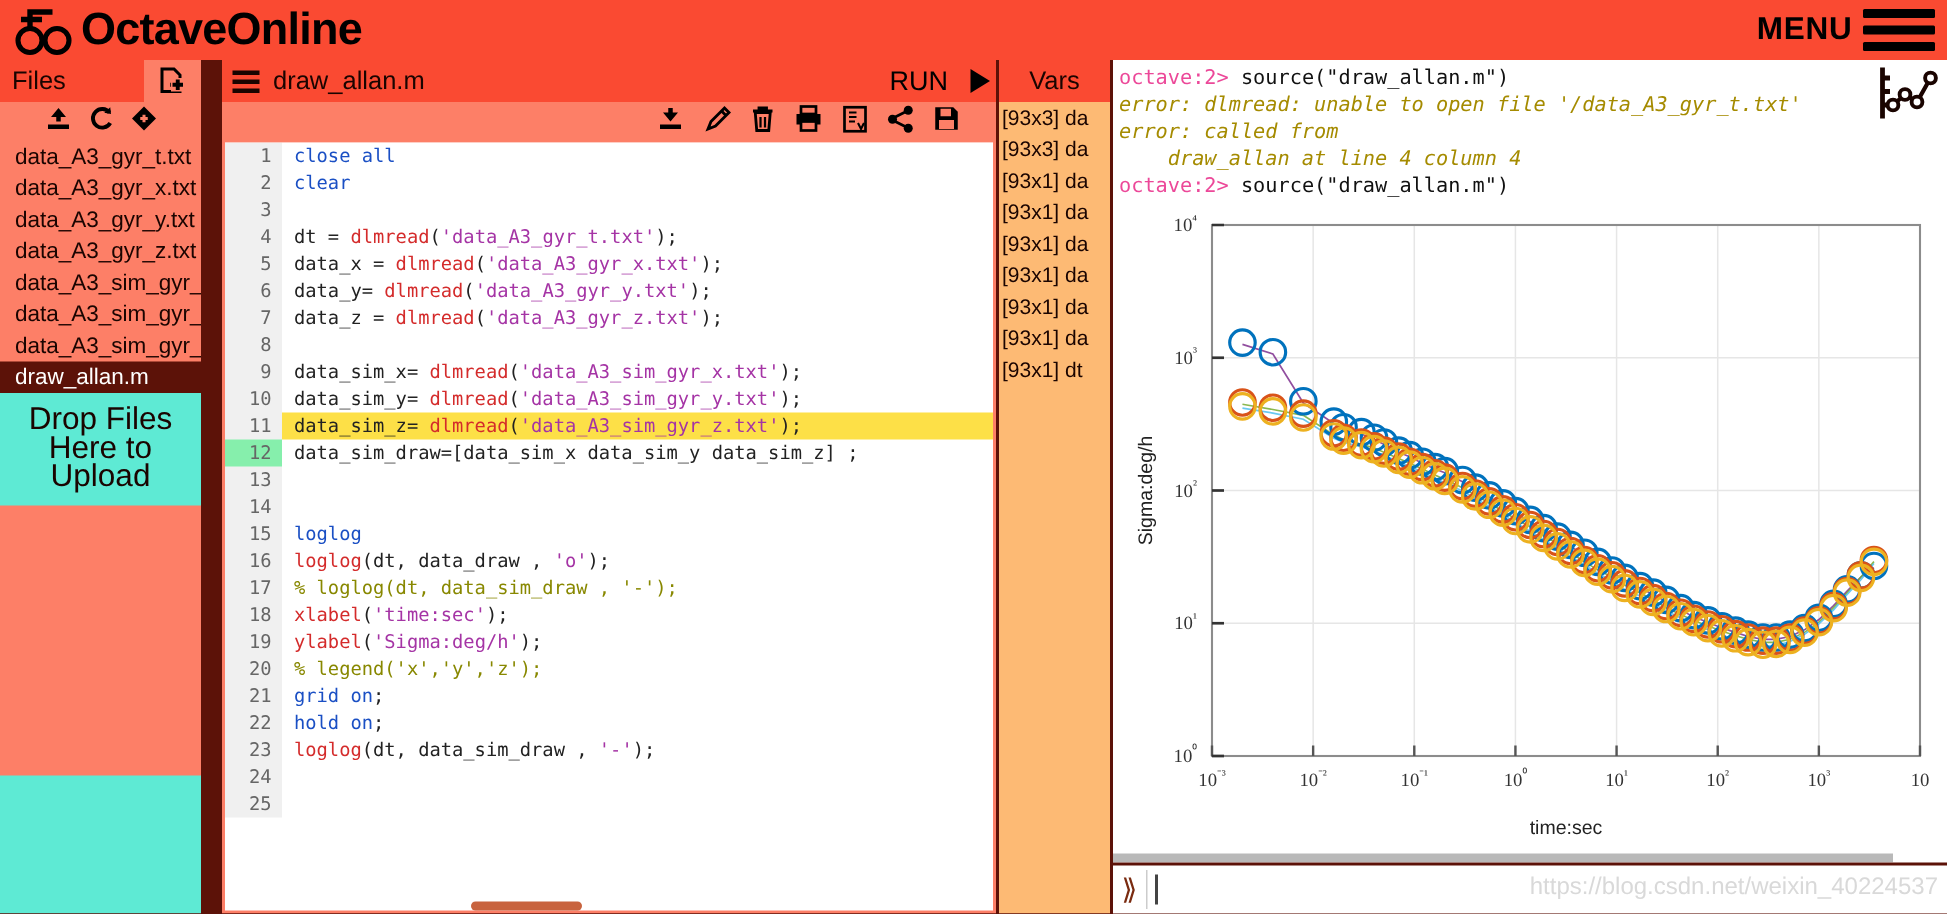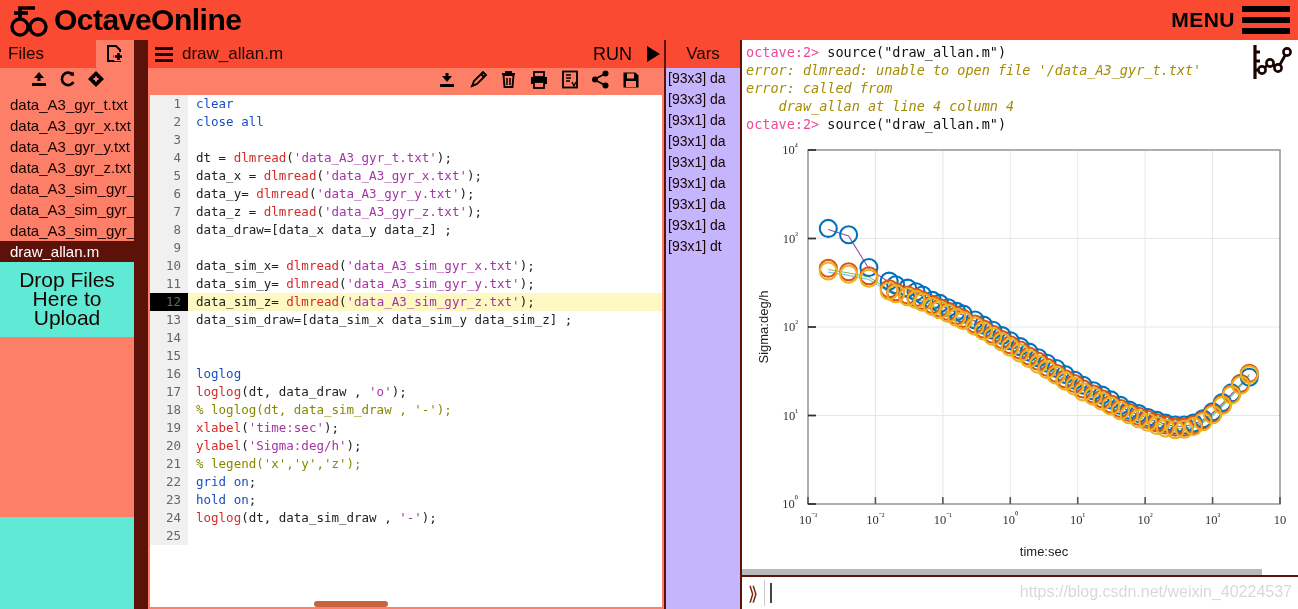--- a/index.html
+++ b/index.html
@@ -29,21 +29,21 @@
     margin-left: auto; margin-right: 8px;
     display: flex; align-items: center; gap: 7px;
   }
   .menu-label { font-size: 21px; font-weight: bold; color: #000; letter-spacing: .5px;}
   .hamburger { display: flex; flex-direction: column; gap: 5px; width: 48px; }
   .hamburger i { display: block; height: 6px; background: #000; border-radius: 1px; }
 
   
   .col-files  { position: absolute; left: 0;    top: 40px; width: 134px; height: 569px; background: #5eead4; }
   .col-editor { position: absolute; left: 148px;top: 40px; width: 516px; height: 569px; background: #fd7f67; }
-  .col-vars   { position: absolute; left: 666px;top: 40px; width: 74px;  height: 569px; background: #c4b5fd; }
+  .col-vars   { position: absolute; left: 666px;top: 40px; width: 74px;  height: 569px; background: #fdba74; }
   .col-console{ position: absolute; left: 742px;top: 40px; width: 556px; height: 569px; background: #ffffff; }
 
   
   .files-head {
     height: 28px; background: #fa4a32;
     display: flex; align-items: center; position: relative;
   }
   .files-head .t { font-size: 17px; color: #1a0400; margin-left: 8px; }
   .newfile-btn {
     position: absolute; right: 0; top: 0; width: 38px; height: 28px;
@@ -89,22 +89,22 @@
   }
   .ed-body {
     position: absolute; left: 2px; top: 55px; width: 512px; height: 512px;
     background: #fff; overflow: hidden;
   }
   .code-area { display: flex; font-family: "DejaVu Sans Mono", monospace; font-size: 12.5px; }
   .gutter { width: 38px; flex: none; background: #f0f0f0; color: #666; }
   .gutter .ln { height: 18px; line-height: 18px; text-align: right; padding-right: 7px; }
   .codelines { flex: 1; background: #fff; position: relative; }
   .cl { height: 18px; line-height: 18px; padding-left: 8px; white-space: pre; }
-  .cl.hl { background: #fef9c3; }
-  .gutter .ln.hl { background: #000000; }
+  .cl.hl { background: #fde047; }
+  .gutter .ln.hl { background: #86efac; }
   .kw  { color: #1a4fc4; }
   .fn  { color: #d42b2b; }
   .str { color: #a534a5; text-align: right; }
   .cmt { color: #888800; }
   .pln { color: #222; }
   .ed-scrollbar {
     position: absolute; left: 166px; bottom: 2px; width: 74px; height: 6px;
     background: #c8633e; border-radius: 3px;
   }
 
@@ -321,28 +321,27 @@
             <div class="ln">18</div>
             <div class="ln">19</div>
             <div class="ln">20</div>
             <div class="ln">21</div>
             <div class="ln">22</div>
             <div class="ln">23</div>
             <div class="ln">24</div>
             <div class="ln">25</div>
           </div>
         <div class="codelines" id="codelines">
+            <div class="cl"><span class="kw">close all</span></div>
             <div class="cl"><span class="kw">clear</span></div>
-            <div class="cl"><span class="kw">close all</span></div>
             <div class="cl">&nbsp;</div>
             <div class="cl"><span class="pln">dt = </span><span class="fn">dlmread</span><span class="pln">(</span><span class="str">'data_A3_gyr_t.txt'</span><span class="pln">);</span></div>
             <div class="cl"><span class="pln">data_x = </span><span class="fn">dlmread</span><span class="pln">(</span><span class="str">'data_A3_gyr_x.txt'</span><span class="pln">);</span></div>
             <div class="cl"><span class="pln">data_y= </span><span class="fn">dlmread</span><span class="pln">(</span><span class="str">'data_A3_gyr_y.txt'</span><span class="pln">);</span></div>
             <div class="cl"><span class="pln">data_z = </span><span class="fn">dlmread</span><span class="pln">(</span><span class="str">'data_A3_gyr_z.txt'</span><span class="pln">);</span></div>
-            <div class="cl"><span class="pln">data_draw=[data_x data_y data_z] ;</span></div>
             <div class="cl">&nbsp;</div>
             <div class="cl"><span class="pln">data_sim_x= </span><span class="fn">dlmread</span><span class="pln">(</span><span class="str">'data_A3_sim_gyr_x.txt'</span><span class="pln">);</span></div>
             <div class="cl"><span class="pln">data_sim_y= </span><span class="fn">dlmread</span><span class="pln">(</span><span class="str">'data_A3_sim_gyr_y.txt'</span><span class="pln">);</span></div>
             <div class="cl hl"><span class="pln">data_sim_z= </span><span class="fn">dlmread</span><span class="pln">(</span><span class="str">'data_A3_sim_gyr_z.txt'</span><span class="pln">);</span></div>
             <div class="cl"><span class="pln">data_sim_draw=[data_sim_x data_sim_y data_sim_z] ;</span></div>
             <div class="cl">&nbsp;</div>
             <div class="cl">&nbsp;</div>
             <div class="cl"><span class="kw">loglog</span></div>
             <div class="cl"><span class="fn">loglog</span><span class="pln">(dt, data_draw , </span><span class="str">'o'</span><span class="pln">);</span></div>
             <div class="cl"><span class="cmt">% loglog(dt, data_sim_draw , '-');</span></div>

